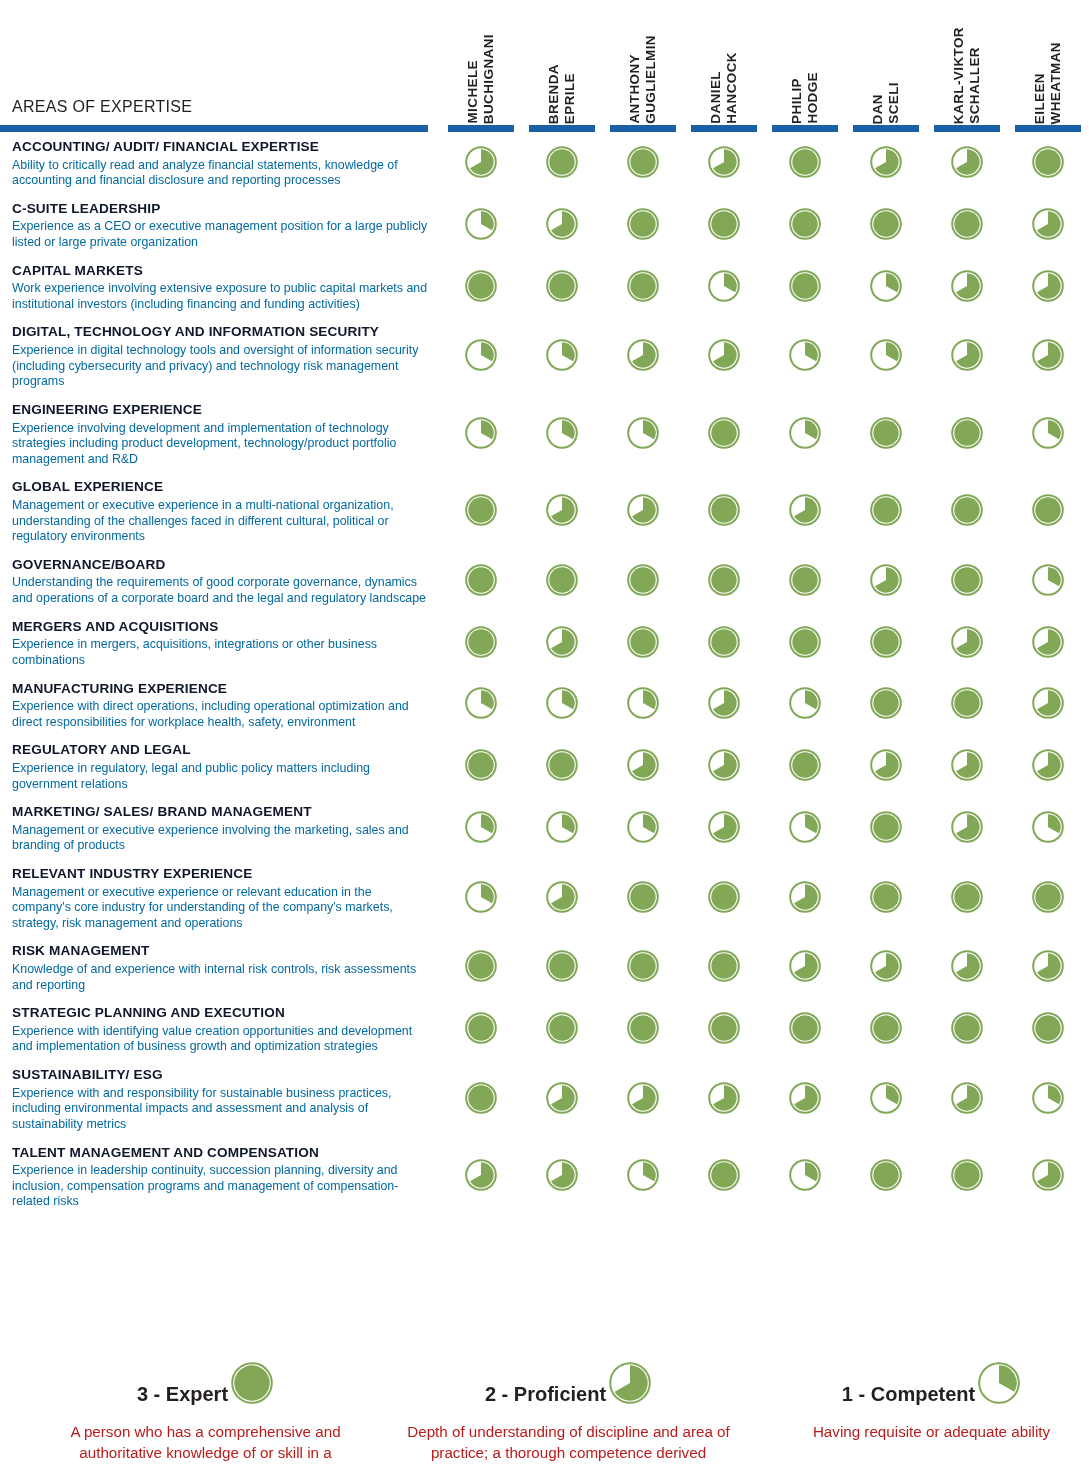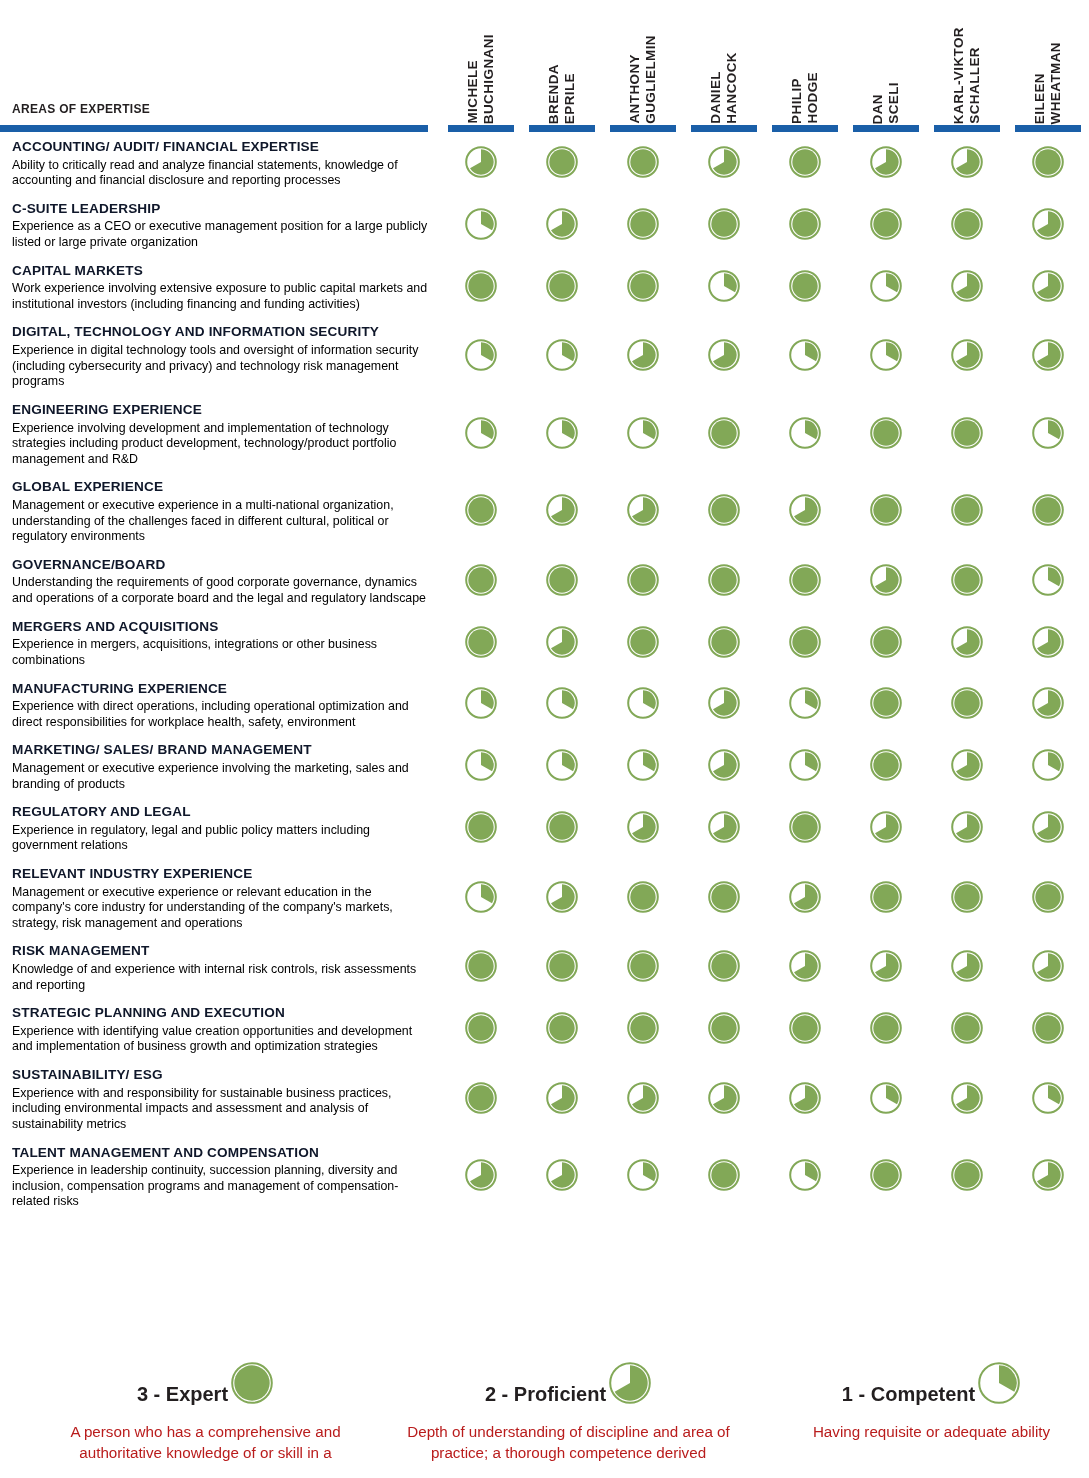--- a/index.html
+++ b/index.html
@@ -28,22 +28,22 @@
 
   
   th.corner {
     width: 440px;
     vertical-align: bottom;
     text-align: left;
     padding: 0 0 8px 12px;
     height: 124px;
   }
   .corner-title {
-    font-size: 12px;
-    font-weight: bold;
+    font-size: 16px;
+    font-weight: normal;
     letter-spacing: 0.3px;
     color: #231f20;
     white-space: nowrap;
   }
 
   th.person {
     width: 81px;
     vertical-align: bottom;
     padding: 0;
     height: 124px;
@@ -82,21 +82,21 @@
     font-weight: bold;
     letter-spacing: 0.15px;
     line-height: 1.22;
     margin: 0 0 2px 0;
     color: #0f172a;
   }
   .skill-desc {
     font-size: 12.4px;
     line-height: 1.26;
     margin: 0;
-    color: #000000;
+    color: #0369a1;
   }
 
   td.cell {
     width: 81px;
     text-align: center;
     vertical-align: middle;
     padding: 0;
   }
 
   
@@ -726,20 +726,74 @@
        </td>
           <td class="cell" title="EILEEN WHEATMAN — MANUFACTURING EXPERIENCE: 2 - Proficient">
          <span class="pie"><svg width="34" height="34" viewBox="0 0 34 34">
                 <circle cx="17" cy="17" r="14.80" fill="none" stroke="#82a857" stroke-width="2"></circle>
                 <path d="M 17 17 L 17.00 4.30 A 12.70 12.70 0 1 1 6.00 23.35 Z" fill="#82a857"></path>
               </svg></span>
        </td>
         </tr>
         <tr>
           <td class="skill">
+       <div class="skill-title">REGULATORY AND LEGAL</div>
+       <div class="skill-desc">Experience in regulatory, legal and public policy matters including government relations</div>
+     </td>
+          <td class="cell" title="MICHELE BUCHIGNANI — REGULATORY AND LEGAL: 3 - Expert">
+         <span class="pie"><svg width="34" height="34" viewBox="0 0 34 34">
+                <circle cx="17" cy="17" r="14.80" fill="none" stroke="#82a857" stroke-width="2"></circle>
+                <circle cx="17" cy="17" r="12.700000000000001" fill="#82a857"></circle>
+              </svg></span>
+       </td>
+          <td class="cell" title="BRENDA EPRILE — REGULATORY AND LEGAL: 3 - Expert">
+         <span class="pie"><svg width="34" height="34" viewBox="0 0 34 34">
+                <circle cx="17" cy="17" r="14.80" fill="none" stroke="#82a857" stroke-width="2"></circle>
+                <circle cx="17" cy="17" r="12.700000000000001" fill="#82a857"></circle>
+              </svg></span>
+       </td>
+          <td class="cell" title="ANTHONY GUGLIELMIN — REGULATORY AND LEGAL: 2 - Proficient">
+         <span class="pie"><svg width="34" height="34" viewBox="0 0 34 34">
+                <circle cx="17" cy="17" r="14.80" fill="none" stroke="#82a857" stroke-width="2"></circle>
+                <path d="M 17 17 L 17.00 4.30 A 12.70 12.70 0 1 1 6.00 23.35 Z" fill="#82a857"></path>
+              </svg></span>
+       </td>
+          <td class="cell" title="DANIEL HANCOCK — REGULATORY AND LEGAL: 2 - Proficient">
+         <span class="pie"><svg width="34" height="34" viewBox="0 0 34 34">
+                <circle cx="17" cy="17" r="14.80" fill="none" stroke="#82a857" stroke-width="2"></circle>
+                <path d="M 17 17 L 17.00 4.30 A 12.70 12.70 0 1 1 6.00 23.35 Z" fill="#82a857"></path>
+              </svg></span>
+       </td>
+          <td class="cell" title="PHILIP HODGE — REGULATORY AND LEGAL: 3 - Expert">
+         <span class="pie"><svg width="34" height="34" viewBox="0 0 34 34">
+                <circle cx="17" cy="17" r="14.80" fill="none" stroke="#82a857" stroke-width="2"></circle>
+                <circle cx="17" cy="17" r="12.700000000000001" fill="#82a857"></circle>
+              </svg></span>
+       </td>
+          <td class="cell" title="DAN SCELI — REGULATORY AND LEGAL: 2 - Proficient">
+         <span class="pie"><svg width="34" height="34" viewBox="0 0 34 34">
+                <circle cx="17" cy="17" r="14.80" fill="none" stroke="#82a857" stroke-width="2"></circle>
+                <path d="M 17 17 L 17.00 4.30 A 12.70 12.70 0 1 1 6.00 23.35 Z" fill="#82a857"></path>
+              </svg></span>
+       </td>
+          <td class="cell" title="KARL-VIKTOR SCHALLER — REGULATORY AND LEGAL: 2 - Proficient">
+         <span class="pie"><svg width="34" height="34" viewBox="0 0 34 34">
+                <circle cx="17" cy="17" r="14.80" fill="none" stroke="#82a857" stroke-width="2"></circle>
+                <path d="M 17 17 L 17.00 4.30 A 12.70 12.70 0 1 1 6.00 23.35 Z" fill="#82a857"></path>
+              </svg></span>
+       </td>
+          <td class="cell" title="EILEEN WHEATMAN — REGULATORY AND LEGAL: 2 - Proficient">
+         <span class="pie"><svg width="34" height="34" viewBox="0 0 34 34">
+                <circle cx="17" cy="17" r="14.80" fill="none" stroke="#82a857" stroke-width="2"></circle>
+                <path d="M 17 17 L 17.00 4.30 A 12.70 12.70 0 1 1 6.00 23.35 Z" fill="#82a857"></path>
+              </svg></span>
+       </td>
+        </tr>
+        <tr>
+          <td class="skill">
        <div class="skill-title">MARKETING/ SALES/ BRAND MANAGEMENT</div>
        <div class="skill-desc">Management or executive experience involving the marketing, sales and branding of products</div>
      </td>
           <td class="cell" title="MICHELE BUCHIGNANI — MARKETING/ SALES/ BRAND MANAGEMENT: 1 - Competent">
          <span class="pie"><svg width="34" height="34" viewBox="0 0 34 34">
                 <circle cx="17" cy="17" r="14.80" fill="none" stroke="#82a857" stroke-width="2"></circle>
                 <path d="M 17 17 L 17.00 4.30 A 12.70 12.70 0 0 1 28.00 23.35 Z" fill="#82a857"></path>
               </svg></span>
        </td>
           <td class="cell" title="BRENDA EPRILE — MARKETING/ SALES/ BRAND MANAGEMENT: 1 - Competent">
@@ -775,74 +829,20 @@
           <td class="cell" title="KARL-VIKTOR SCHALLER — MARKETING/ SALES/ BRAND MANAGEMENT: 2 - Proficient">
          <span class="pie"><svg width="34" height="34" viewBox="0 0 34 34">
                 <circle cx="17" cy="17" r="14.80" fill="none" stroke="#82a857" stroke-width="2"></circle>
                 <path d="M 17 17 L 17.00 4.30 A 12.70 12.70 0 1 1 6.00 23.35 Z" fill="#82a857"></path>
               </svg></span>
        </td>
           <td class="cell" title="EILEEN WHEATMAN — MARKETING/ SALES/ BRAND MANAGEMENT: 1 - Competent">
          <span class="pie"><svg width="34" height="34" viewBox="0 0 34 34">
                 <circle cx="17" cy="17" r="14.80" fill="none" stroke="#82a857" stroke-width="2"></circle>
                 <path d="M 17 17 L 17.00 4.30 A 12.70 12.70 0 0 1 28.00 23.35 Z" fill="#82a857"></path>
-              </svg></span>
-       </td>
-        </tr>
-        <tr>
-          <td class="skill">
-       <div class="skill-title">REGULATORY AND LEGAL</div>
-       <div class="skill-desc">Experience in regulatory, legal and public policy matters including government relations</div>
-     </td>
-          <td class="cell" title="MICHELE BUCHIGNANI — REGULATORY AND LEGAL: 3 - Expert">
-         <span class="pie"><svg width="34" height="34" viewBox="0 0 34 34">
-                <circle cx="17" cy="17" r="14.80" fill="none" stroke="#82a857" stroke-width="2"></circle>
-                <circle cx="17" cy="17" r="12.700000000000001" fill="#82a857"></circle>
-              </svg></span>
-       </td>
-          <td class="cell" title="BRENDA EPRILE — REGULATORY AND LEGAL: 3 - Expert">
-         <span class="pie"><svg width="34" height="34" viewBox="0 0 34 34">
-                <circle cx="17" cy="17" r="14.80" fill="none" stroke="#82a857" stroke-width="2"></circle>
-                <circle cx="17" cy="17" r="12.700000000000001" fill="#82a857"></circle>
-              </svg></span>
-       </td>
-          <td class="cell" title="ANTHONY GUGLIELMIN — REGULATORY AND LEGAL: 2 - Proficient">
-         <span class="pie"><svg width="34" height="34" viewBox="0 0 34 34">
-                <circle cx="17" cy="17" r="14.80" fill="none" stroke="#82a857" stroke-width="2"></circle>
-                <path d="M 17 17 L 17.00 4.30 A 12.70 12.70 0 1 1 6.00 23.35 Z" fill="#82a857"></path>
-              </svg></span>
-       </td>
-          <td class="cell" title="DANIEL HANCOCK — REGULATORY AND LEGAL: 2 - Proficient">
-         <span class="pie"><svg width="34" height="34" viewBox="0 0 34 34">
-                <circle cx="17" cy="17" r="14.80" fill="none" stroke="#82a857" stroke-width="2"></circle>
-                <path d="M 17 17 L 17.00 4.30 A 12.70 12.70 0 1 1 6.00 23.35 Z" fill="#82a857"></path>
-              </svg></span>
-       </td>
-          <td class="cell" title="PHILIP HODGE — REGULATORY AND LEGAL: 3 - Expert">
-         <span class="pie"><svg width="34" height="34" viewBox="0 0 34 34">
-                <circle cx="17" cy="17" r="14.80" fill="none" stroke="#82a857" stroke-width="2"></circle>
-                <circle cx="17" cy="17" r="12.700000000000001" fill="#82a857"></circle>
-              </svg></span>
-       </td>
-          <td class="cell" title="DAN SCELI — REGULATORY AND LEGAL: 2 - Proficient">
-         <span class="pie"><svg width="34" height="34" viewBox="0 0 34 34">
-                <circle cx="17" cy="17" r="14.80" fill="none" stroke="#82a857" stroke-width="2"></circle>
-                <path d="M 17 17 L 17.00 4.30 A 12.70 12.70 0 1 1 6.00 23.35 Z" fill="#82a857"></path>
-              </svg></span>
-       </td>
-          <td class="cell" title="KARL-VIKTOR SCHALLER — REGULATORY AND LEGAL: 2 - Proficient">
-         <span class="pie"><svg width="34" height="34" viewBox="0 0 34 34">
-                <circle cx="17" cy="17" r="14.80" fill="none" stroke="#82a857" stroke-width="2"></circle>
-                <path d="M 17 17 L 17.00 4.30 A 12.70 12.70 0 1 1 6.00 23.35 Z" fill="#82a857"></path>
-              </svg></span>
-       </td>
-          <td class="cell" title="EILEEN WHEATMAN — REGULATORY AND LEGAL: 2 - Proficient">
-         <span class="pie"><svg width="34" height="34" viewBox="0 0 34 34">
-                <circle cx="17" cy="17" r="14.80" fill="none" stroke="#82a857" stroke-width="2"></circle>
-                <path d="M 17 17 L 17.00 4.30 A 12.70 12.70 0 1 1 6.00 23.35 Z" fill="#82a857"></path>
               </svg></span>
        </td>
         </tr>
         <tr>
           <td class="skill">
        <div class="skill-title">RELEVANT INDUSTRY EXPERIENCE</div>
        <div class="skill-desc">Management or executive experience or relevant education in the company's core industry for understanding of the company's markets, strategy, risk management and operations</div>
      </td>
           <td class="cell" title="MICHELE BUCHIGNANI — RELEVANT INDUSTRY EXPERIENCE: 1 - Competent">
          <span class="pie"><svg width="34" height="34" viewBox="0 0 34 34">

